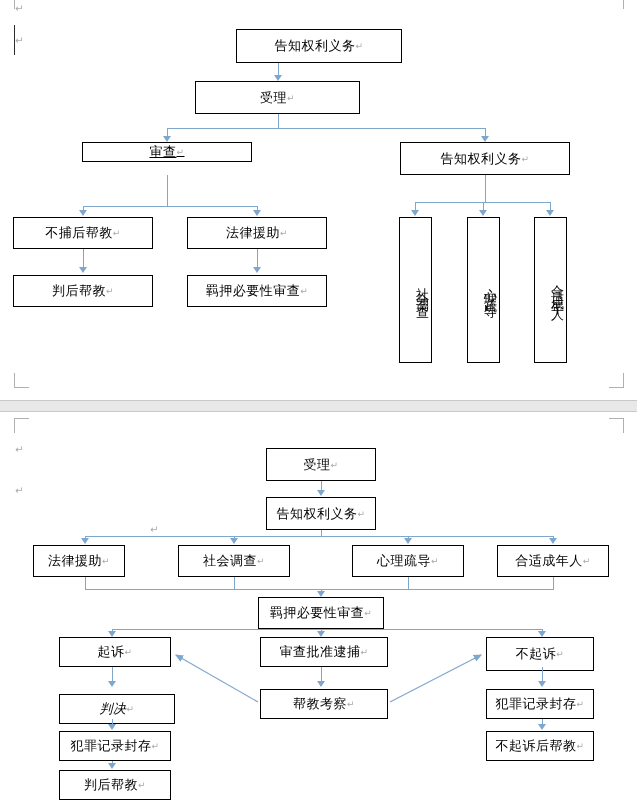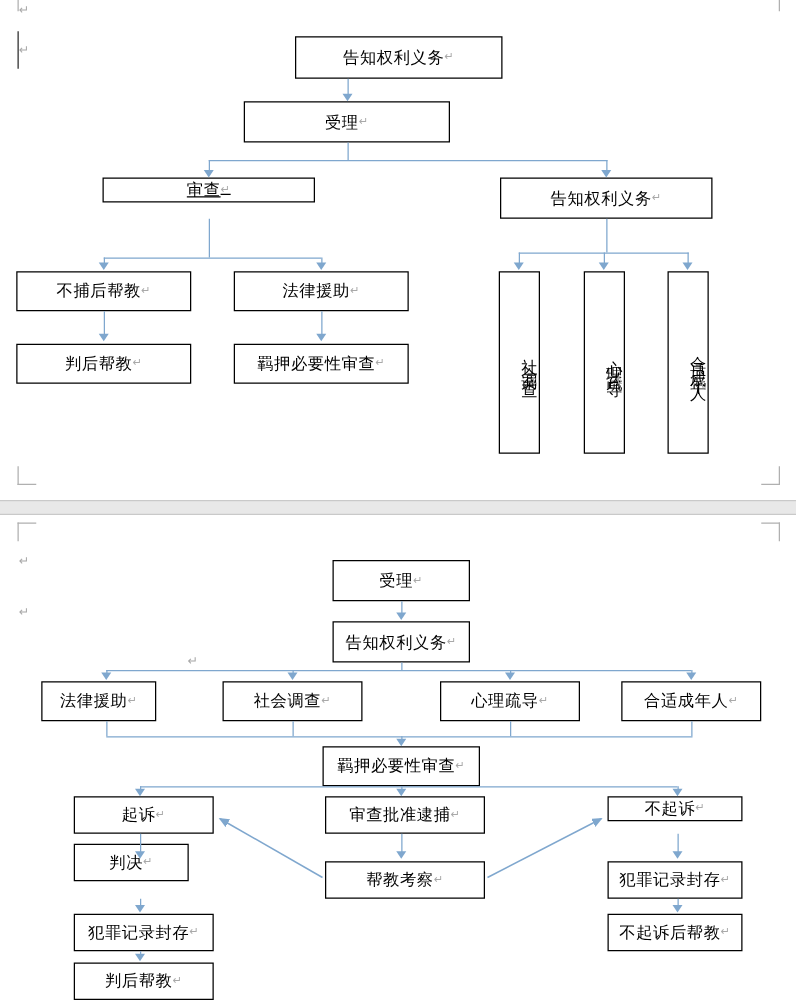--- a/index.html
+++ b/index.html
@@ -216,26 +216,26 @@
     <div class="fbox" style="left:59px;top:225px;width:112px;height:30px;">
       <span>起诉</span>
         <span class="pm">↵</span>
     </div>
 
     <div class="fbox" style="left:260px;top:225px;width:128px;height:30px;">
       <span>审查批准逮捕</span>
         <span class="pm">↵</span>
     </div>
 
-    <div class="fbox" style="left:486px;top:225px;width:108px;height:20px;">
+    <div class="fbox" style="left:486px;top:225px;width:108px;height:34px;">
       <span>不起诉</span>
         <span class="pm">↵</span>
     </div>
 
-    <div class="fbox" style="left:59px;top:263px;width:92px;height:30px;">
+    <div class="fbox" style="left:59px;top:282px;width:116px;height:30px;font-style:italic;">
       <span>判决</span>
         <span class="pm">↵</span>
     </div>
 
     <div class="fbox" style="left:260px;top:277px;width:128px;height:30px;">
       <span>帮教考察</span>
         <span class="pm">↵</span>
     </div>
 
     <div class="fbox" style="left:486px;top:277px;width:108px;height:30px;">

